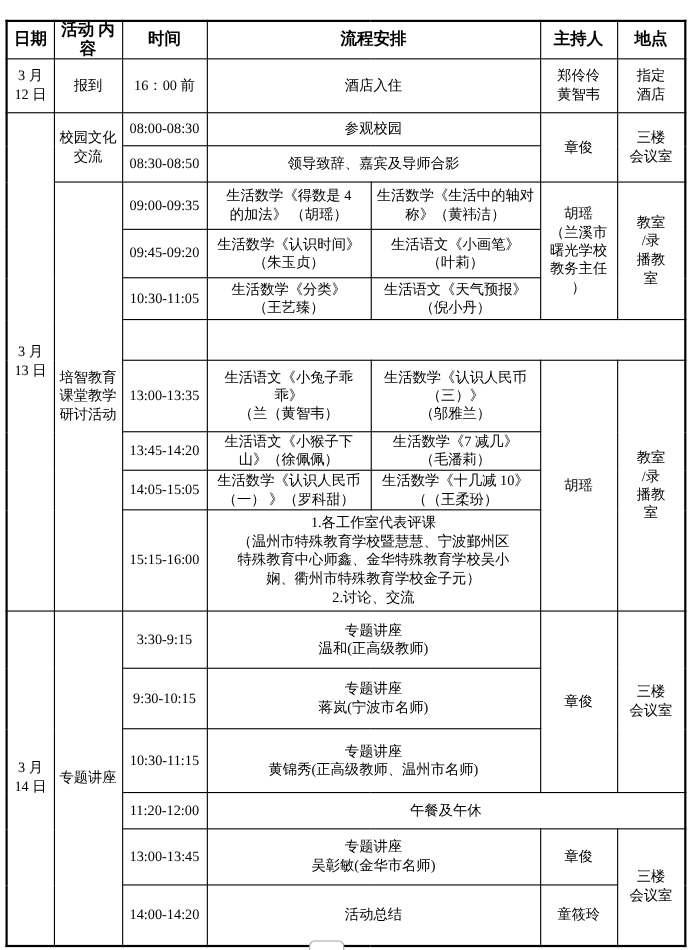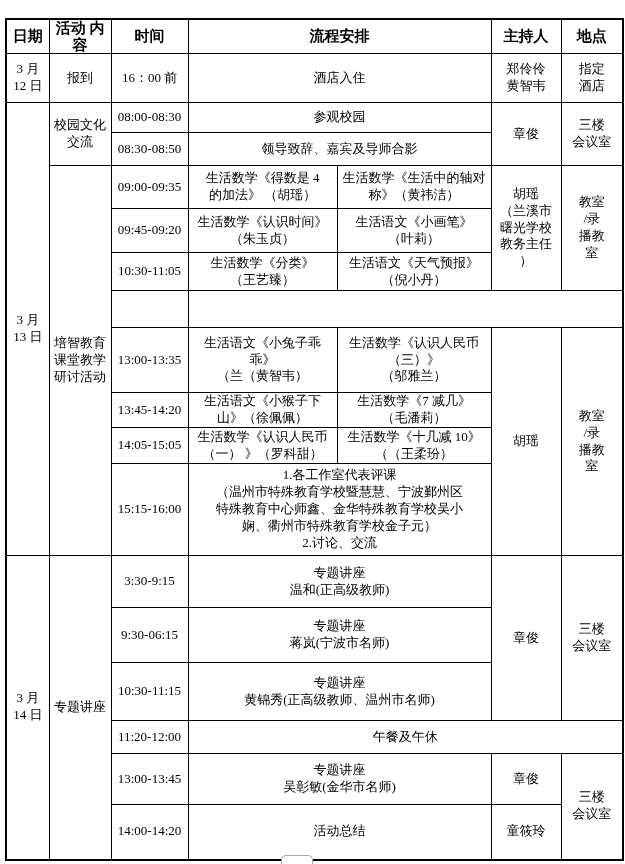--- a/index.html
+++ b/index.html
@@ -176,21 +176,21 @@
 14 日</td>
       <td rowspan="6">专题讲座</td>
       <td>3:30-9:15</td>
       <td colspan="2">专题讲座
 温和(正高级教师)</td>
       <td rowspan="3">章俊</td>
       <td rowspan="3">三楼
 会议室</td>
     </tr>
     <tr style="height:55px">
-      <td>9:30-06:15</td>
+      <td>9:30-10:15</td>
       <td colspan="2">专题讲座
 蒋岚(宁波市名师)</td>
     </tr>
     <tr style="height:58px">
       <td>10:30-11:15</td>
       <td colspan="2">专题讲座
 黄锦秀(正高级教师、温州市名师)</td>
     </tr>
 
     <tr style="height:33px">

